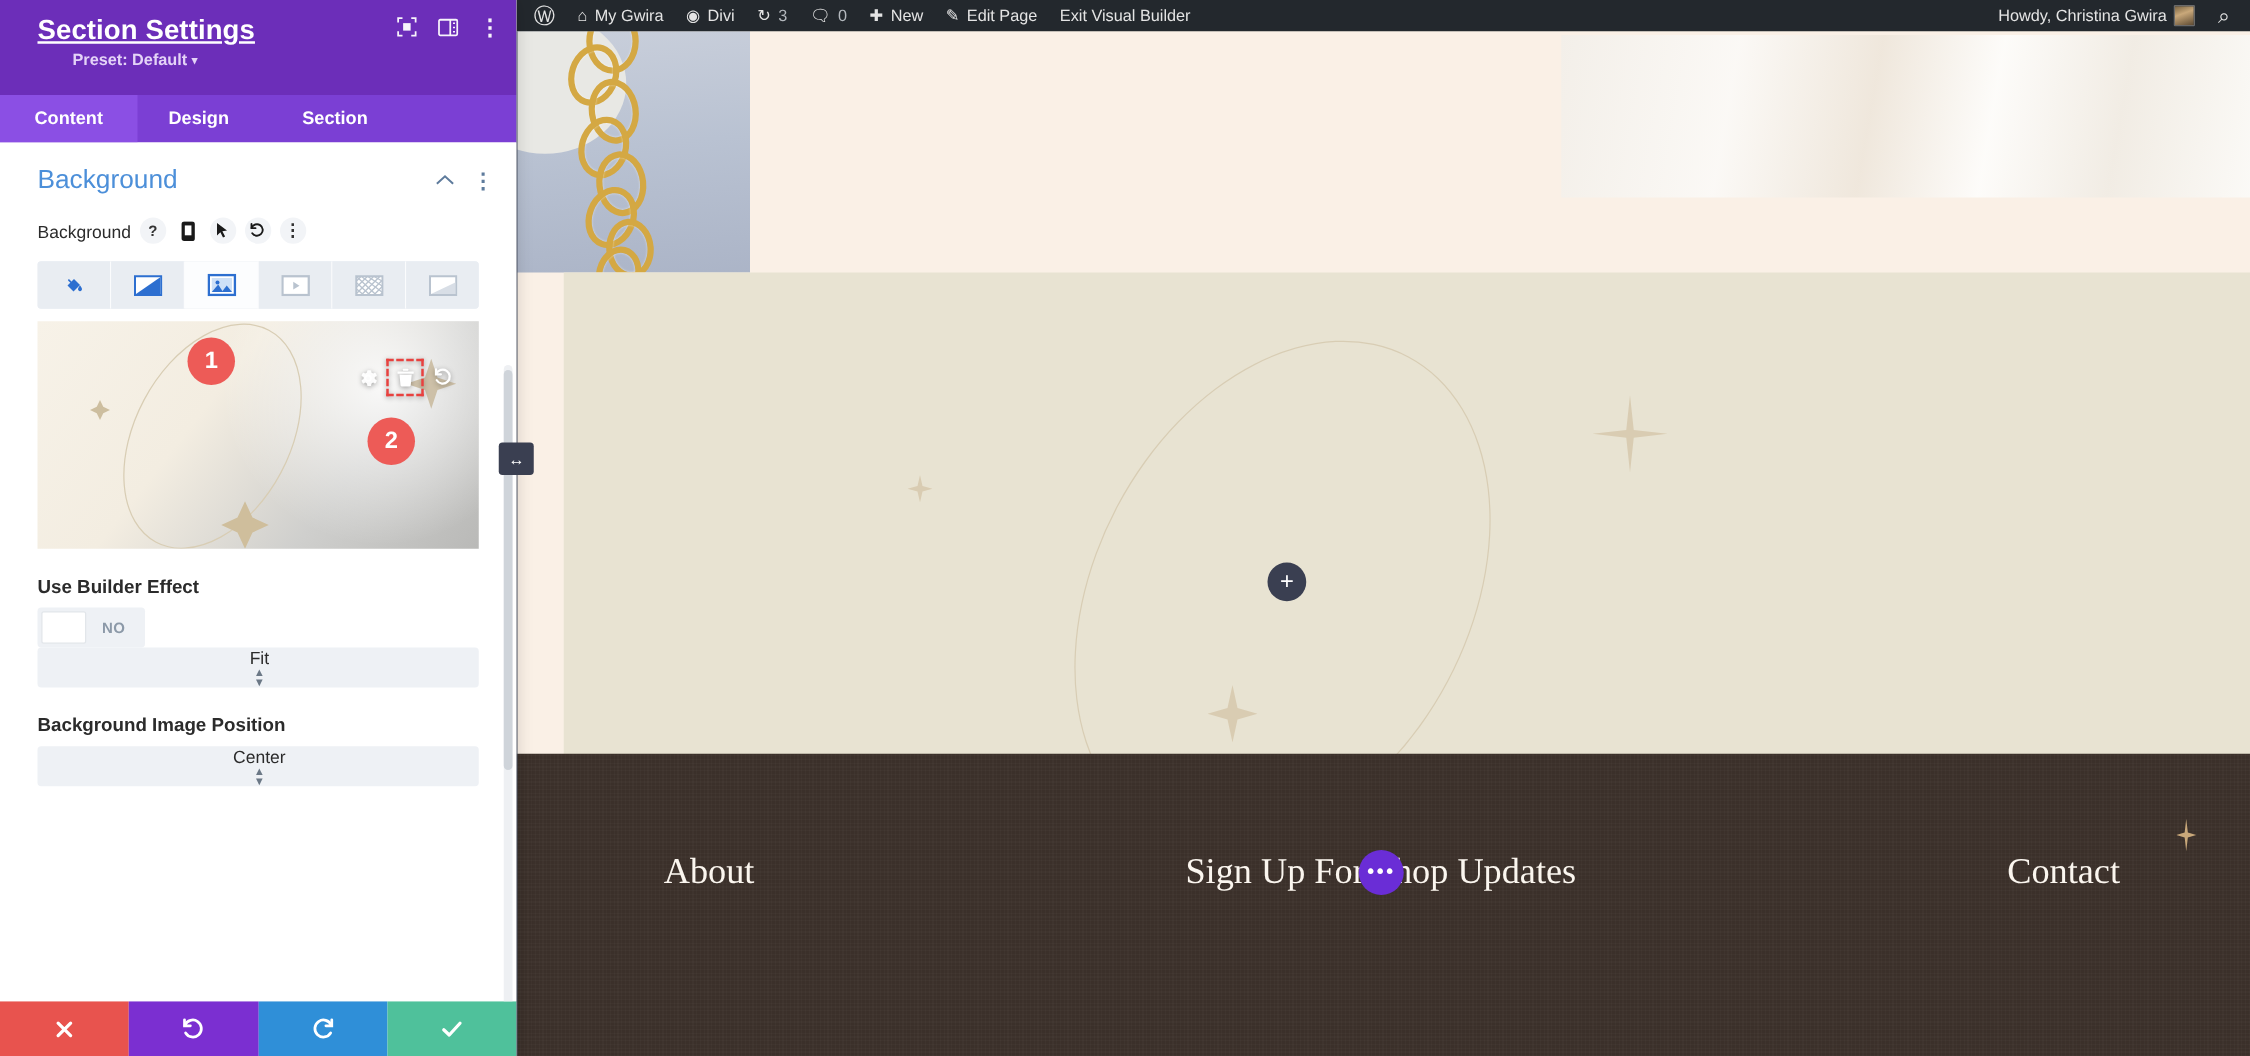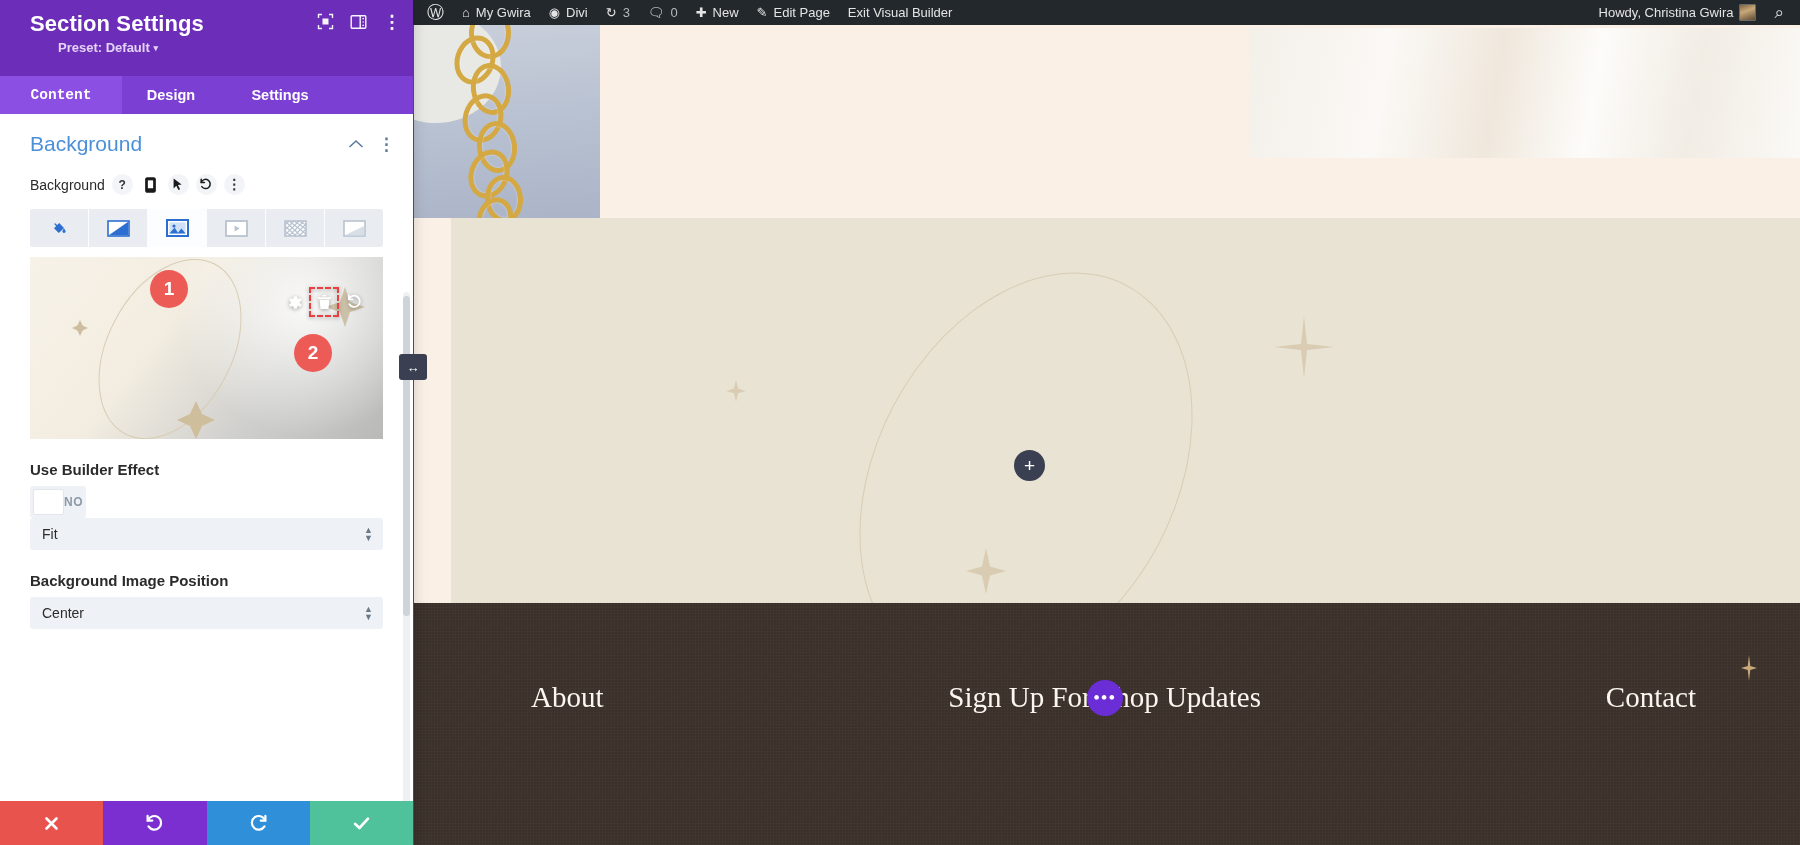--- a/index.html
+++ b/index.html
@@ -22,41 +22,42 @@
   }
   .panel-header {
     background: #6C2EB9;
     padding: 10px 18px 12px 30px;
     position: relative;
     height: 76px;
   }
   .panel-title {
     color: #fff; font-size: 22px; font-weight: bold; letter-spacing: .1px;
     line-height: 28px;
+    text-decoration: underline;
   }
   .panel-preset {
     color: #E4D3F7; font-size: 13px; font-weight: bold; margin-top: 2px; padding-left: 28px;
   }
   .panel-preset .caret { font-size: 9px; position: relative; top: -1px; }
   .hdr-icons {
     position: absolute; right: 12px; top: 13px;
     display: flex; align-items: center; gap: 16px;
   }
   .hdr-icons .ic { color: #fff; opacity: .95; cursor: pointer; display:flex; }
 
   .tabs {
     background: #7B3FD4; display: flex; height: 38px;
   }
   .tab {
     color: #fff; font-size: 14.5px; font-weight: bold;
     display: flex; align-items: center; justify-content: center;
     cursor: pointer;
     padding: 0 10px;
   }
-  .tab.t0 { width: 122px; font-family: Liberation Mono, monospace; }
+  .tab.t0 { width: 110px; }
   .tab.t1 { width: 98px; }
   .tab.t2 { width: 120px; }
   .tab.active { background: #8B4FE4; }
 
   .panel-body {
     flex: 1; overflow: hidden; position: relative; background: #fff;
     padding: 0 0 0 0;
   }
 
   .accordion-head {
@@ -124,31 +125,31 @@
   }
   .badge-1 { left: 120px; top: 13px; }
   .badge-2 { left: 264px; top: 77px; }
 
   .opt-label {
     font-size: 15px; color: #2b2b2b; font-weight: bold;
     padding: 22px 30px 8px 30px;
   }
   .toggle-wrap { padding: 0 30px; }
   .toggle {
-    width: 56px; height: 32px; background: #eef1f5; border-radius: 3px;
+    width: 86px; height: 32px; background: #eef1f5; border-radius: 3px;
     display: flex; align-items: center; cursor: pointer;
     padding: 3px;
   }
   .toggle .knob { width: 36px; height: 26px; background: #fff; border-radius: 2px; border: 1px solid #e2e6ea; }
   .toggle .lbl { flex: 1; text-align: center; font-size: 12px; font-weight: bold; color: #8c99a8; letter-spacing: .5px; }
 
   .select {
     margin: 0 30px; height: 32px; background: #eef1f5; border-radius: 3px;
     display: flex; align-items: center; padding: 0 10px 0 12px;
-    font-size: 14px; color: #2b2b2b; cursor: pointer; position: relative;
+    font-size: 14px; color: #2b2b2b; cursor: pointer; position: relative; flex-direction: column;
   }
   .select .val { flex: 1; }
   .select .arrows { color: #6b7886; font-size: 9px; line-height: 8px; text-align: center; }
 
   .scrollbar {
     position: absolute; right: 3px; top: 182px;
     width: 7px; height: 320px; background: #cfd4da; border-radius: 4px;
   }
   .scroll-track {
     position: absolute; right: 3px; top: 178px;
@@ -420,21 +421,21 @@
             <line x1="12.4" y1="11.4" x2="14" y2="11.4" stroke-width="1.2"></line>
           </svg>
         </span>
         <span class="ic" style="font-size:18px;line-height:14px;font-weight:bold;">⋮</span>
       </div>
     </div>
 
     <div class="tabs">
       <div class="tab t0 active">Content</div>
       <div class="tab t1">Design</div>
-      <div class="tab t2">Settings</div>
+      <div class="tab t2">Section</div>
     </div>
 
     <div class="panel-body">
 
       <div class="scroll-track"></div>
       <div class="scrollbar"></div>
 
       <div class="accordion-head">
         <div class="accordion-title">Background</div>
         <span class="ic">

